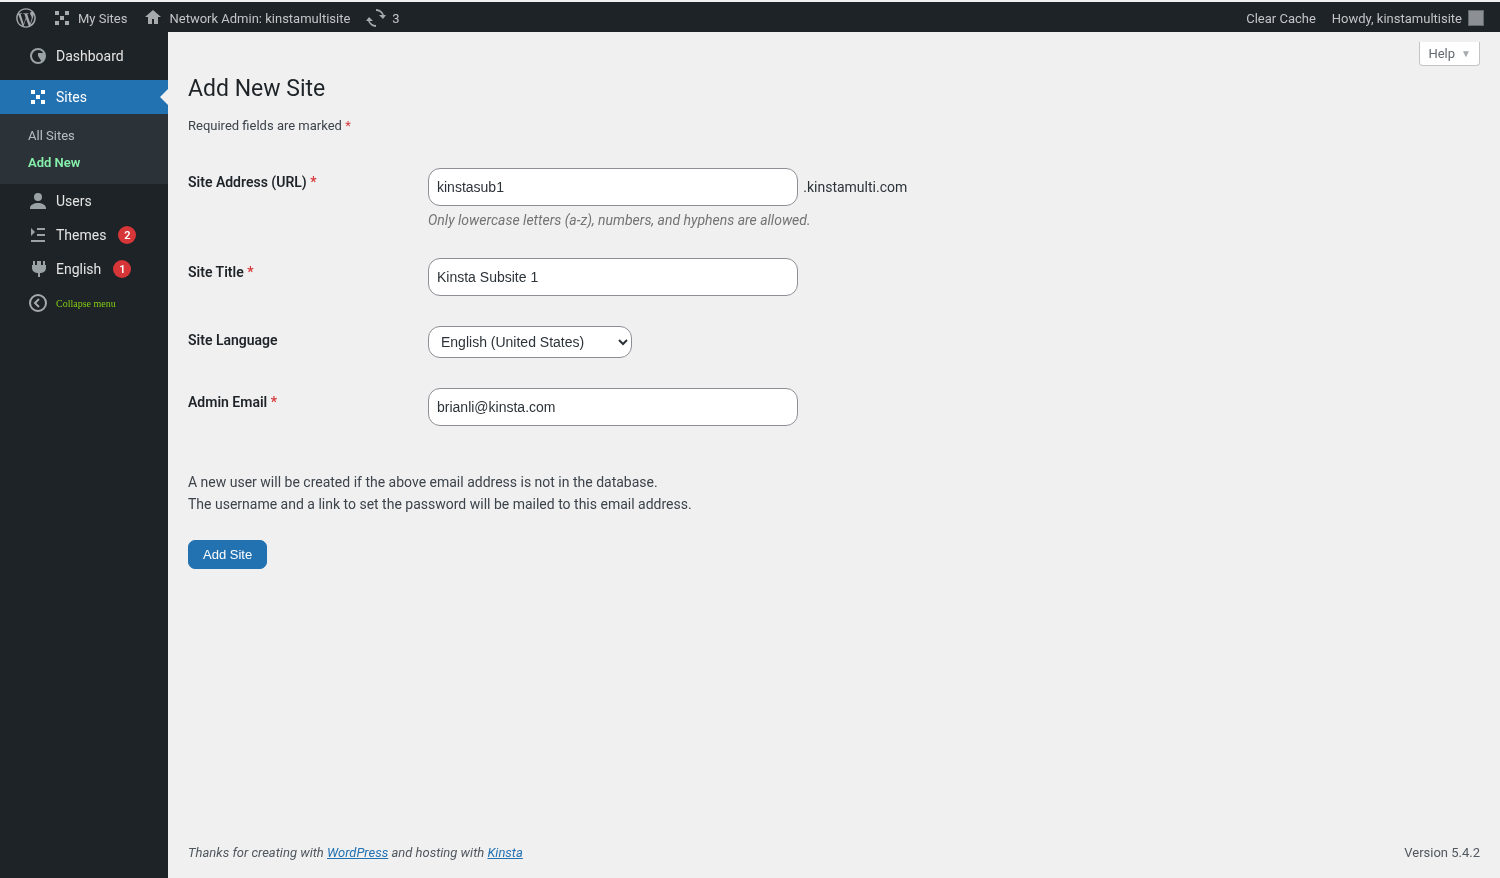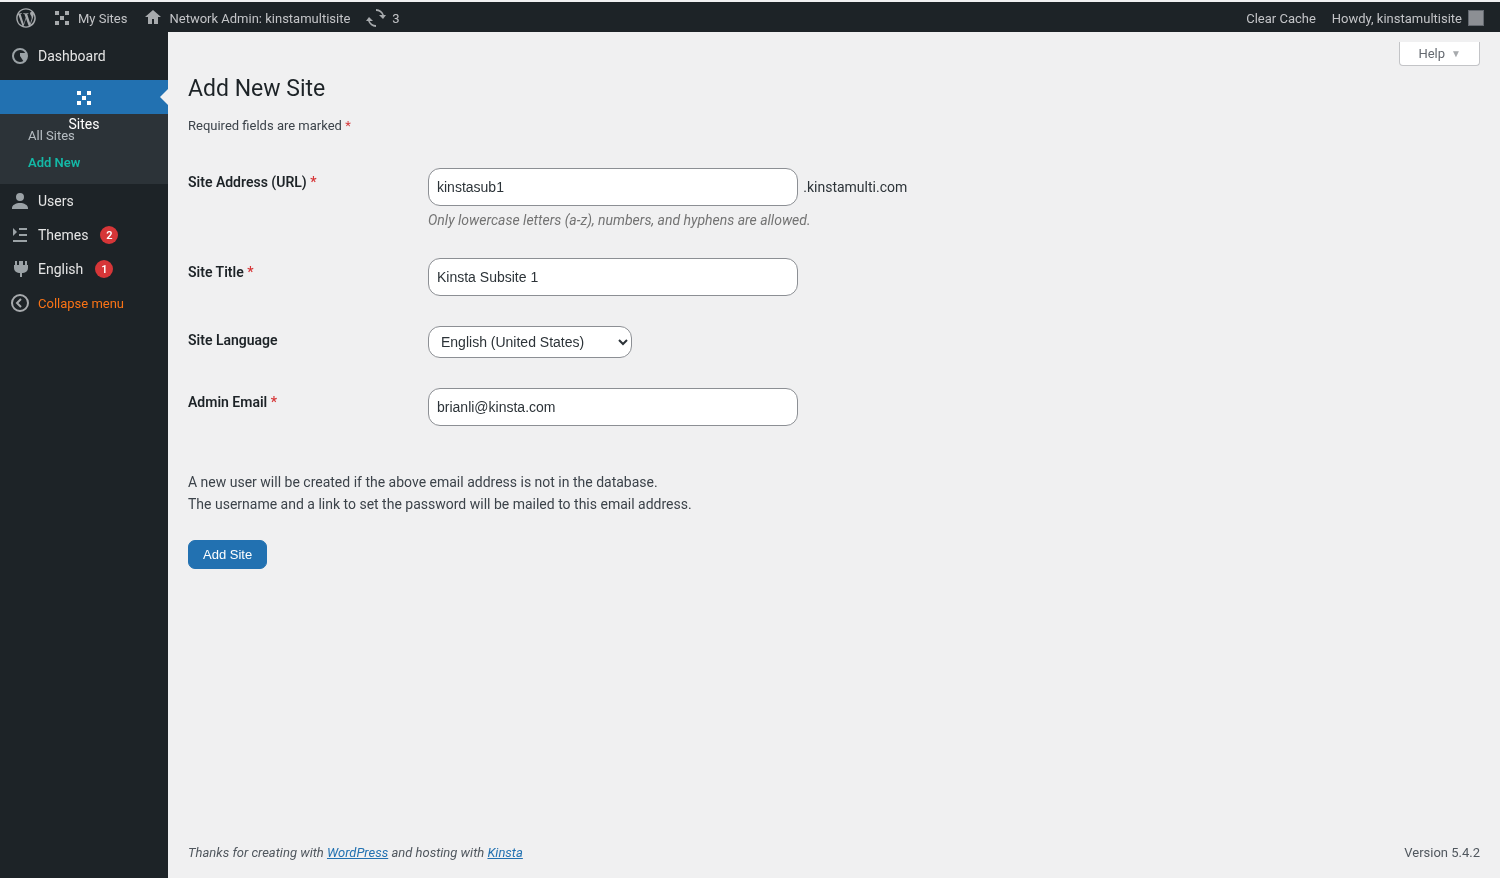--- a/index.html
+++ b/index.html
@@ -49,32 +49,31 @@
   position: absolute;
   top: 32px; left: 0; bottom: 0;
   width: 168px;
   background: #1d2327;
   color: #fff;
 }
 .menu-item {
   display: flex;
   align-items: center;
   gap: 8px;
-  padding: 8px 10px;
+  padding: 8px 28px;
   height: 34px;
   font-size: 14px;
   color: #e5e5e5;
   cursor: pointer;
 }
 .menu-item.big { height: 48px; }
 .menu-item.current {
   background: #2271b1;
   color: #fff;
   position: relative;
-  flex-direction: column;
 }
 .menu-item.current::after {
   content: "";
   position: absolute;
   right: 0;
   top: 50%;
   margin-top: -8px;
   border: 8px solid transparent;
   border-right-color: #f0f0f1;
 }
@@ -86,61 +85,62 @@
 .submenu {
   background: #2c3338;
   padding: 8px 16px;
 }
 .submenu-item {
   padding: 6px 12px;
   font-size: 13px;
   color: rgba(240,246,252,.7);
   cursor: pointer;
 }
-.submenu-item.current { color: #14b8a6; font-weight: 600; }
+.submenu-item.current { color: #86efac; font-weight: 600; }
 
 .count-badge {
   display: inline-flex;
   align-items: center;
   justify-content: center;
   min-width: 18px;
   height: 18px;
   padding: 0 5px;
   border-radius: 9px;
   background: #d63638;
   color: #fff;
   font-size: 11px;
   font-weight: 600;
   margin-left: 4px;
 }
 
 .collapse-item {
-  color: #f97316;
-  font-size: 13px;
+  color: #84cc16;
+  font-size: 10px;
+  font-family: Liberation Serif, serif;
 }
 
 
 .content {
   position: absolute;
   top: 32px; left: 168px; right: 0; bottom: 0;
   background: #f0f0f1;
   padding: 10px 20px 20px 20px;
 }
 
 .help-tab-wrap {
   display: flex;
   justify-content: flex-end;
 }
 .help-tab {
   border: 1px solid #c3c4c7;
   border-top: none;
   background: #fff;
   color: #646970;
   font-size: 13px;
-  padding: 4px 18px;
+  padding: 4px 8px;
   border-radius: 0 0 4px 4px;
   cursor: pointer;
   display: flex;
   gap: 6px;
   align-items: center;
 }
 .help-tab .tri { font-size: 10px; color: #a7aaad; }
 
 h1.page-title {
   font-size: 23px;

